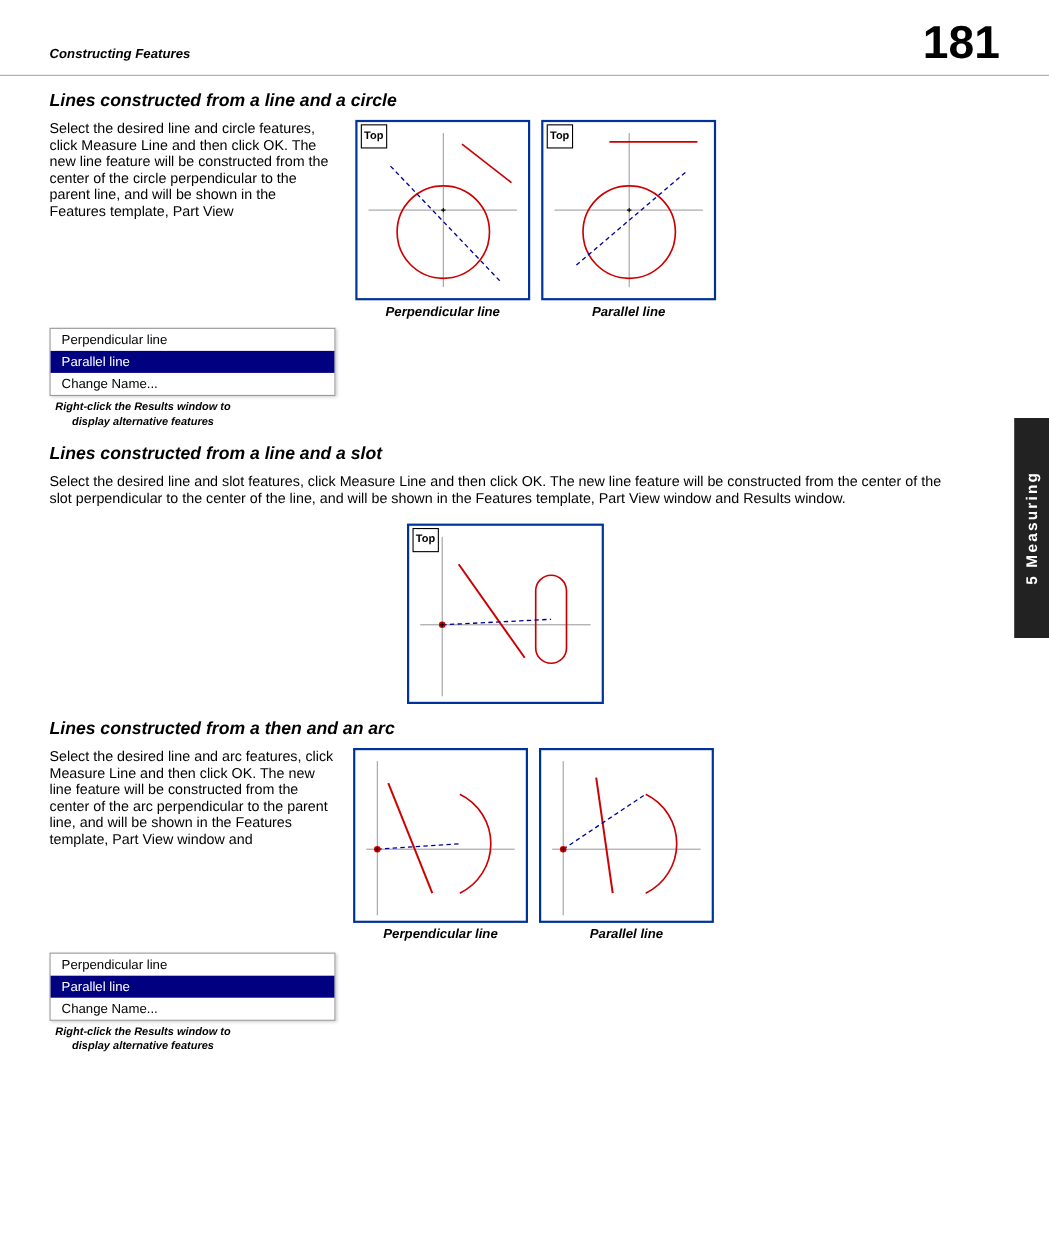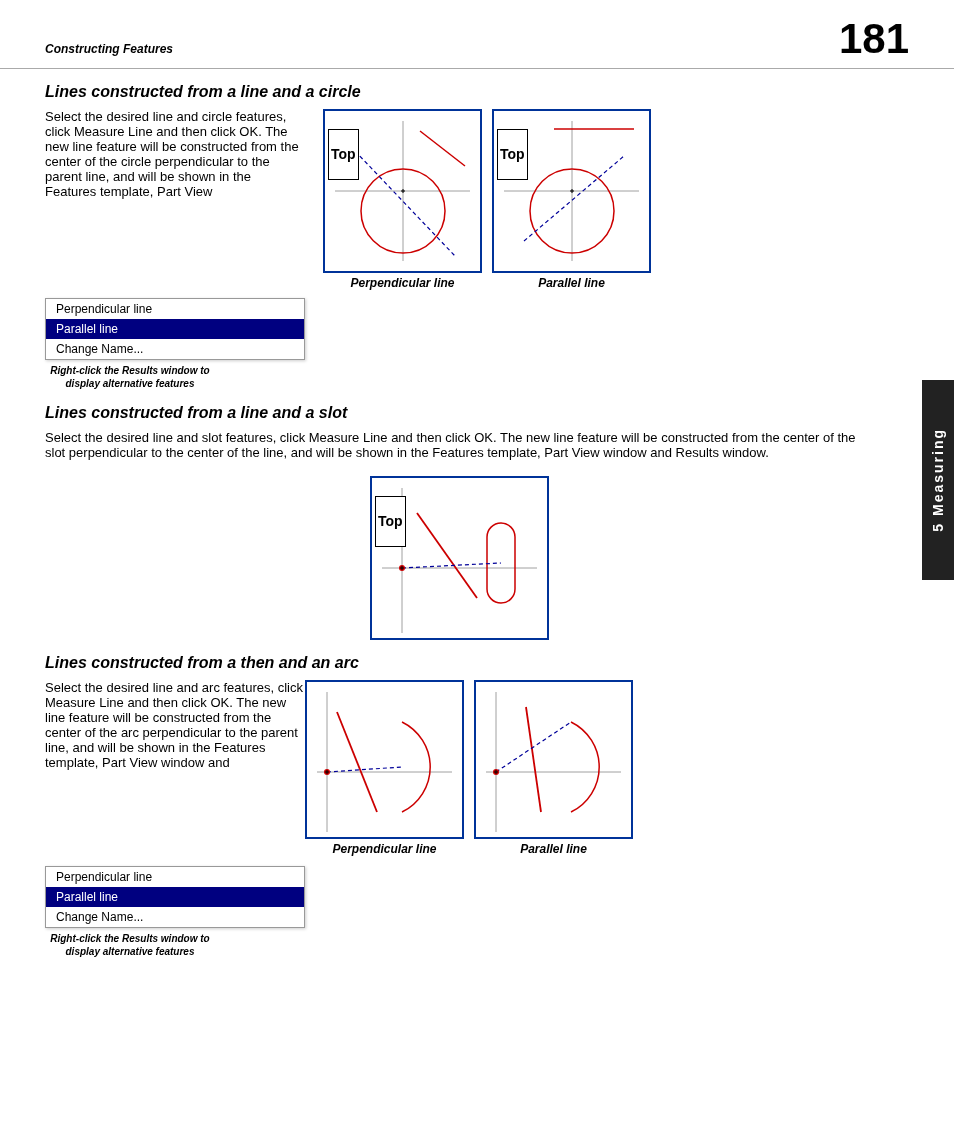--- a/index.html
+++ b/index.html
@@ -107,26 +107,26 @@
 
     
     .diagram-box {
       border: 2px solid #003399;
       background: #fff;
       position: relative;
       display: inline-block;
     }
     .diagram-box .top-label {
       position: absolute;
-      top: 18px;
+      top: 2px;
       left: 3px;
-      font-size: 14px;
+      font-size: 10px;
       font-weight: bold;
       border: 1px solid #000;
-      padding: 16px 2px;
+      padding: 4px 2px;
       background: #fff;
       line-height: 1.2;
     }
 
     .diagram-label {
       font-size: 12px;
       font-style: italic;
       font-weight: bold;
       text-align: center;
       margin-top: 3px;
@@ -171,21 +171,21 @@
     .section2-text {
       flex: 1;
     }
     .section2-right {
       flex-shrink: 0;
     }
 
     
     .section3-layout {
       display: flex;
-      gap: 0;
+      gap: 16px;
     }
     .section3-left {
       width: 260px;
       flex-shrink: 0;
     }
     .section3-middle {
       flex: 1;
       padding: 0 12px;
     }
     .section3-right {

